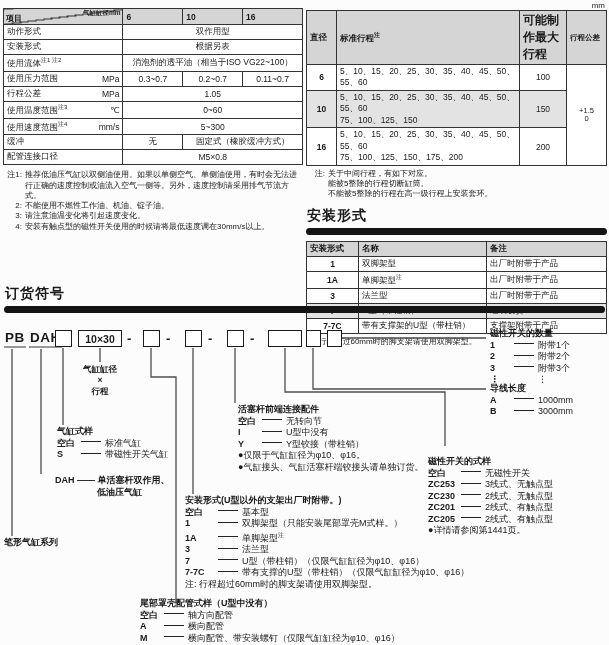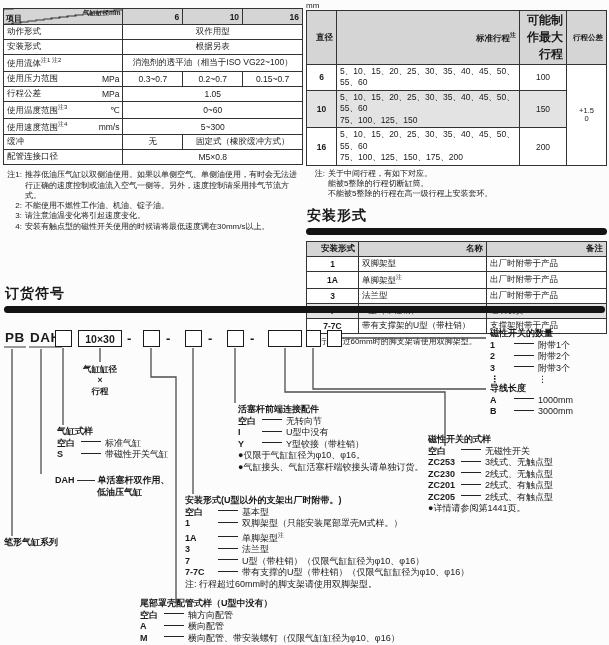--- a/index.html
+++ b/index.html
@@ -6,21 +6,21 @@
   html,body { background:#e8e8e8; }
   body { font-family:"Liberation Sans","DejaVu Sans",sans-serif; color:#1a1a1a; }
   #page {
     position:relative; width:609px; height:645px; background:#fcfcfc;
     overflow:hidden; font-size:9px;
   }
   
   table { border-collapse:collapse; width:100%; background:#fff; }
   table.spec, table.stroke, table.mount { border:1.5px solid #111; }
   td,th { border:1px solid #333; padding:1px 3px; font-size:8.5px; vertical-align:middle; }
-  th { background:#d5d5d5; font-weight:bold; text-align:right;margin-top:30px; }
+  th { background:#d5d5d5; font-weight:bold; text-align:left;margin-top:30px; }
   .shaded td { background:#e3e3e3; }
   .cen { text-align:center; }
   .bold { font-weight:bold; }
   sup { font-size:6px; vertical-align:super; }
 
   
   .spec td.lbl { text-align:left; }
   .spec .lblflex { display:flex; justify-content:space-between; align-items:center; }
   .spec td { height:11px; }
   .corner {
@@ -32,21 +32,21 @@
 
   
   .noterow { display:flex; font-size:8px; line-height:1.28; }
   .noterow .ntag { width:22px; flex:0 0 22px; text-align:right; padding-right:3px; font-weight:normal; white-space:nowrap; }
   .noterow .ntxt { flex:1; }
 
   
   .stroke td { height:13px; }
   .stroke .strokecell { text-align:left; line-height:1.35; }
   .stroke .tol { font-size:7.5px; text-align:center; line-height:1.1; }
-  .mmlabel { font-size:8px; padding-right:2px; }
+  .mmlabel { text-align:right; font-size:8px; padding-right:2px; }
 
   
   .sec-title { font-size:14px; font-weight:bold; letter-spacing:1px; margin:2px 0 3px 1px; }
   .bar { height:7px; background:#141414; border-radius:4px; }
 
   
   .codeletters { position:absolute; font-size:13.5px; font-weight:bold; letter-spacing:0.5px;
     border-bottom:2.5px solid #999; padding:0 1px 1px 1px; line-height:15px; }
   .cbox { position:absolute; height:17px; border:1.4px solid #1a1a1a; background:#fff;
     display:flex; align-items:center; justify-content:center; font-weight:bold; font-size:10.5px; }
@@ -95,21 +95,21 @@
       </tr>
       <tr>
         <td class="lbl">
               <span class="lblflex">
                 <span>使用压力范围</span>
                 <span>MPa</span>
               </span>
             </td>
         <td class="cen">0.3~0.7</td>
         <td class="cen">0.2~0.7</td>
-        <td class="cen">0.15~0.7</td>
+        <td class="cen">0.11~0.7</td>
       </tr>
       <tr>
         <td class="lbl">
               <span class="lblflex">
                 <span>行程公差</span>
                 <span>MPa</span>
               </span>
             </td>
         <td class="cen" colspan="3">1.05</td>
       </tr>
@@ -356,21 +356,21 @@
   </div>
 
   <div class="block" style="left:490px; top:383px;">
     <div class="btitle">导线长度</div>
     <div>
         <div class="opt"><span class="opt-code">A</span><span class="opt-dash"></span><span>1000mm</span></div>
         <div class="opt"><span class="opt-code">B</span><span class="opt-dash"></span><span>3000mm</span></div>
       </div>
   </div>
 
-  <div class="block w3" style="left:428px; top:434px;">
+  <div class="block w3" style="left:428px; top:456px;">
     <div class="btitle">磁性开关的式样</div>
     <div>
         <div class="opt"><span class="opt-code">空白</span><span class="opt-dash"></span><span>无磁性开关</span></div>
         <div class="opt"><span class="opt-code">ZC253</span><span class="opt-dash"></span><span>3线式、无触点型</span></div>
         <div class="opt"><span class="opt-code">ZC230</span><span class="opt-dash"></span><span>2线式、无触点型</span></div>
         <div class="opt"><span class="opt-code">ZC201</span><span class="opt-dash"></span><span>2线式、有触点型</span></div>
         <div class="opt"><span class="opt-code">ZC205</span><span class="opt-dash"></span><span>2线式、有触点型</span></div>
         <div class="note-line">●详情请参阅第1441页。</div>
       </div>
   </div>

